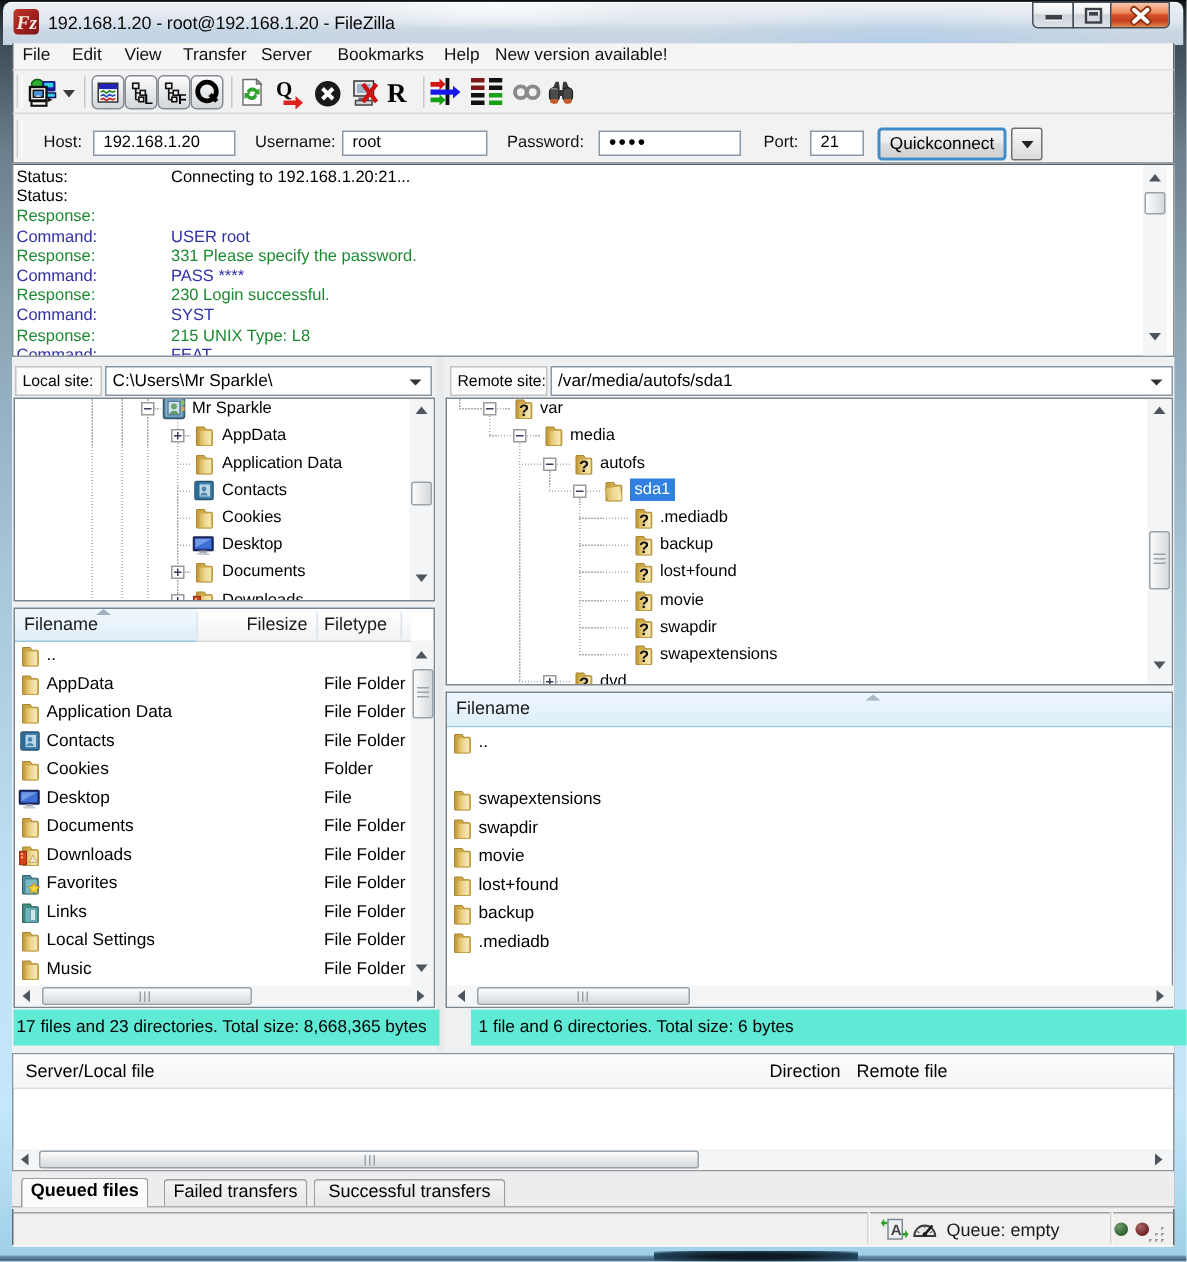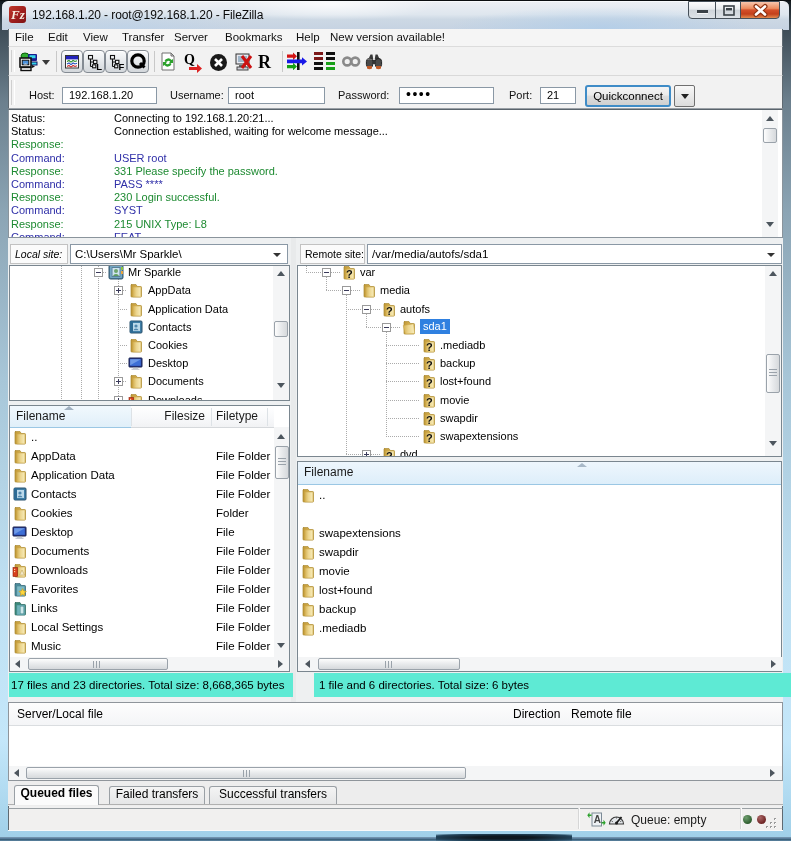--- a/index.html
+++ b/index.html
@@ -251,37 +251,37 @@
 <div class="qcinput abs" style="left:399px;width:95px;font-size:14px;letter-spacing:1.5px;line-height:13px;">••••</div>
 <div class="qclabel abs" style="left:509px;">Port:</div>
 <div class="qcinput abs" style="left:540px;width:36px;">21</div>
 <div id="qcbtn" class="abs">Quickconnect</div>
 <div id="qcdrop" class="abs">
     <div style="margin:8px auto 0;width:0;height:0;border-left:4px solid transparent;border-right:4px solid transparent;border-top:5px solid #222;"></div>
   </div>
 <div id="log" class="abs"></div>
 <div class="abs" style="left:9px;top:110px;width:752px;height:127px;overflow:hidden;">
 <div class="lr c-st" style="top:2px;left:0;"><span class="lbl">Status:</span><span class="msg">Connecting to 192.168.1.20:21...</span></div>
-<div class="lr c-st" style="top:15.2px;left:0;"><span class="lbl">Status:</span><span class="msg">Connection established, waiting for welcome message...</span></div>
+<div class="lr c-st" style="top:15.2px;left:0;"><span class="lbl">Status:</span></div>
 <div class="lr c-re" style="top:28.4px;left:0;"><span class="lbl">Response:</span></div>
 <div class="lr c-cm" style="top:41.599999999999994px;left:0;"><span class="lbl">Command:</span><span class="msg">USER root</span></div>
 <div class="lr c-re" style="top:54.8px;left:0;"><span class="lbl">Response:</span><span class="msg">331 Please specify the password.</span></div>
 <div class="lr c-cm" style="top:68.0px;left:0;"><span class="lbl">Command:</span><span class="msg">PASS ****</span></div>
 <div class="lr c-re" style="top:81.2px;left:0;"><span class="lbl">Response:</span><span class="msg">230 Login successful.</span></div>
 <div class="lr c-cm" style="top:94.4px;left:0;"><span class="lbl">Command:</span><span class="msg">SYST</span></div>
 <div class="lr c-re" style="top:107.60000000000001px;left:0;"><span class="lbl">Response:</span><span class="msg">215 UNIX Type: L8</span></div>
 <div class="lr c-cm" style="top:120.80000000000001px;left:0;"><span class="lbl">Command:</span><span class="msg">FEAT</span></div>
 </div>
 <div class="abs sb-track" style="left:762px;top:110px;width:16px;height:127px;"></div>
 <div class="abs arr-u" style="left:766px;top:116px;"></div>
 <div class="abs sb-thumb" style="left:763px;top:128px;width:14px;height:15px;"></div>
 <div class="abs arr-d" style="left:766px;top:222px;"></div>
 <div class="abs" style="left:8px;top:238px;width:775px;height:464px;background:#eef0f1;"></div>
 <div class="abs" style="left:291px;top:238px;width:5px;height:464px;background:#e8eaeb;"></div>
-<div class="sitelabel abs" style="left:10px;width:58px;font-style:italic;">Local site:</div>
+<div class="sitelabel abs" style="left:10px;width:58px;">Local site:</div>
 <div class="combo abs" style="left:70px;width:218px;">C:\Users\Mr Sparkle\<span class="ca"></span></div>
 <div class="sitelabel abs" style="left:300px;width:65px;">Remote site:</div>
 <div class="combo abs" style="left:367px;width:415px;">/var/media/autofs/sda1<span class="ca"></span></div>
 <svg width="0" height="0" style="position:absolute">
     <defs>
 <linearGradient id="fold" x1="0" y1="0" x2="0" y2="1">
  <stop offset="0" stop-color="#fcf0c0"></stop>
         <stop offset="0.5" stop-color="#f2da92"></stop>
         <stop offset="1" stop-color="#e6c25e"></stop>
       </linearGradient>

